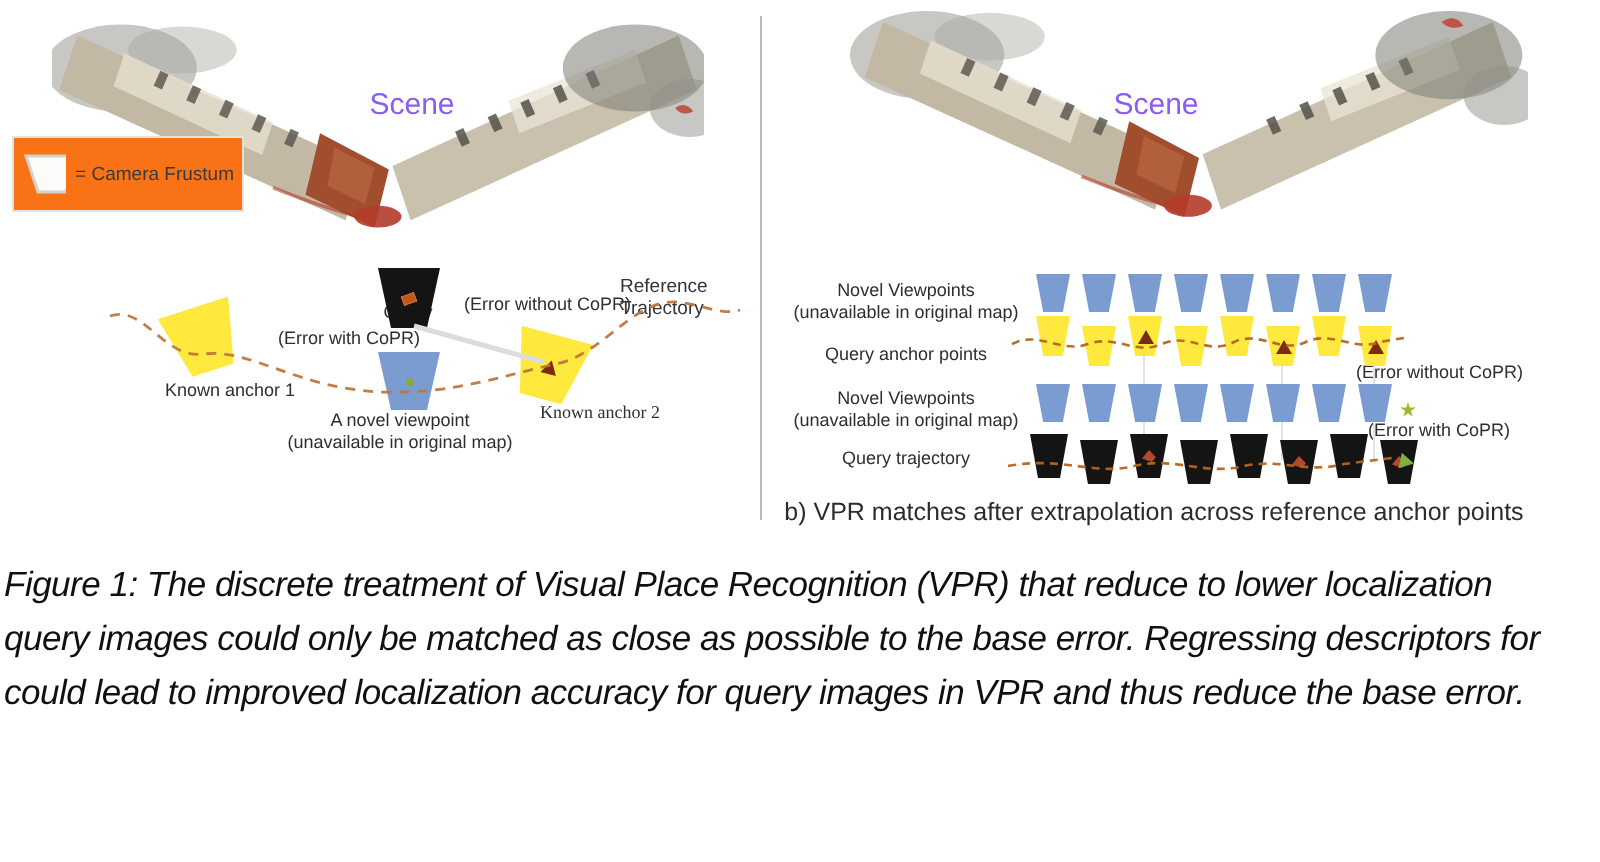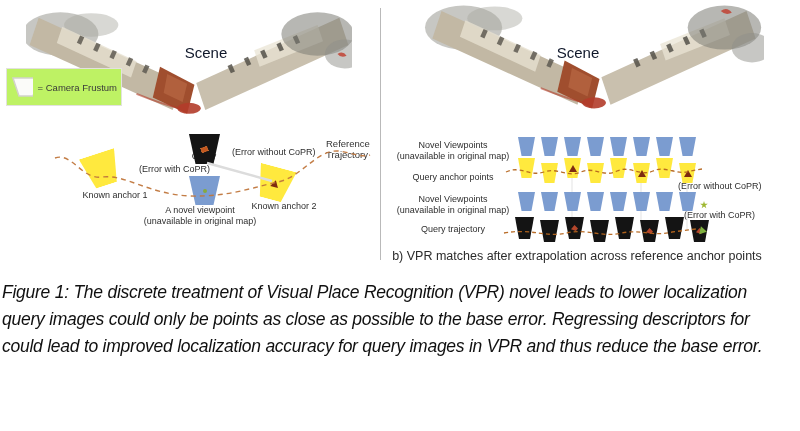--- a/index.html
+++ b/index.html
@@ -9,27 +9,27 @@
 
   .panel { position:absolute; top:0; height:264px; }
   #panel-a { left:0; width:378px; }
   #panel-b { left:382px; width:418px; }
   #divider { position:absolute; left:380px; top:8px; width:1px; height:252px; background:#b9b9b9; }
 
   .scene-svg { position:absolute; }
   #scene-a { left:26px; top:6px; width:326px; height:124px; }
   #scene-b { left:42px; top:0px; width:340px; height:124px; }
 
-  .scene-label { position:absolute; font-size:15px; color:#0f172a; text-align:center; width:60px; }
+  .scene-label { position:absolute; font-size:15px; color:#8b5cf6; text-align:center; width:60px; }
   #scene-label-a { left:176px; top:44px; }
   #scene-label-b { left:166px; top:44px; }
 
   
   #legend-box { position:absolute; left:6px; top:68px; width:116px; height:38px;
-    border:1px solid #e2e2de; background:#bef264; display:flex; align-items:center; gap:5px; padding:0 4px; }
+    border:1px solid #e2e2de; background:#f97316; display:flex; align-items:center; gap:5px; padding:0 4px; }
   #legend-box .txt { font-size:9.5px; color:#3a3a3a; white-space:nowrap; }
 
   
   .frustum { clip-path:polygon(0 0,100% 0,79% 100%,21% 100%); position:relative;
     display:flex; align-items:center; justify-content:center; flex:0 0 auto; }
   .f-blue  { background:#7b9cd0; }
   .f-yellow{ background:#ffe93e; }
   .f-black { background:#141414; }
 
   
@@ -37,23 +37,23 @@
   .small-label { position:absolute; font-size:9px; color:#2e2e2e; white-space:nowrap; }
   .center-label { text-align:center; white-space:normal; }
   #pa-query-frustum { left:189px; top:134px; width:31px; height:30px; z-index:2; }
   #pa-blue-frustum  { left:189px; top:176px; width:31px; height:29px; z-index:2; }
   #pa-anchor1 { left:83px;  top:153px; width:37px; height:33px; transform:rotate(-18deg); z-index:2; }
   #pa-anchor2 { left:256px; top:167px; width:37px; height:33px; transform:rotate(15deg);  z-index:2; }
 
   #pa-query-label   { left:174px; top:123px; width:60px; text-align:center;margin-top:28px; }
   #pa-err-without   { left:232px; top:147px; }
   #pa-err-with      { left:139px; top:164px; }
-  #pa-ref-traj      { left:326px; top:138px; font-size:9.5px; line-height:11px; color:#333; }
+  #pa-ref-traj      { left:310px; top:138px; font-size:9.5px; line-height:11px; color:#333; }
   #pa-anchor1-label { left:60px;  top:190px; width:110px; text-align:center; }
-  #pa-anchor2-label { left:234px; top:201px; width:100px; text-align:center; }
+  #pa-anchor2-label { left:250px; top:201px; width:100px; text-align:center;font-family:Liberation Serif, serif; }
   #pa-novel-label   { left:120px; top:205px; width:160px; text-align:center; line-height:10.5px; }
 
   .marker-orange { width:7px; height:5px; background:#c2571f; transform:rotate(-20deg);
     box-shadow:0 0 1px #ff9a4d inset; }
   .marker-greendot { width:4px; height:4px; border-radius:50%; background:#86a93f; }
   .marker-red-triangle { width:0; height:0; border-left:4px solid transparent;
     border-right:4px solid transparent; border-bottom:7px solid #7e2a10; }
   .marker-red-blob { width:7px; height:6px; background:#b5472c;
     clip-path:polygon(50% 0,100% 60%,70% 100%,0 70%); }
 
@@ -287,18 +287,18 @@
 
     <div id="b-err-without" class="small-label">(Error without CoPR)</div>
     <div id="b-err-with" class="small-label">(Error with CoPR)</div>
 
     <div class="panel-caption">b) VPR matches after extrapolation across reference anchor points</div>
   </div>
 
   <div id="divider"></div>
 
   <div id="figure-caption">
-    <div class="cap-line">Figure 1: The discrete treatment of Visual Place Recognition (VPR) novel leads to lower localization</div>
-    <div class="cap-line">query images could only be points as close as possible to the base error. Regressing descriptors for</div>
+    <div class="cap-line">Figure 1: The discrete treatment of Visual Place Recognition (VPR) that reduce to lower localization</div>
+    <div class="cap-line">query images could only be matched as close as possible to the base error. Regressing descriptors for</div>
     <div class="cap-line">could lead to improved localization accuracy for query images in VPR and thus reduce the base error.</div>
   </div>
 
 </div>
 
 </body></html>

